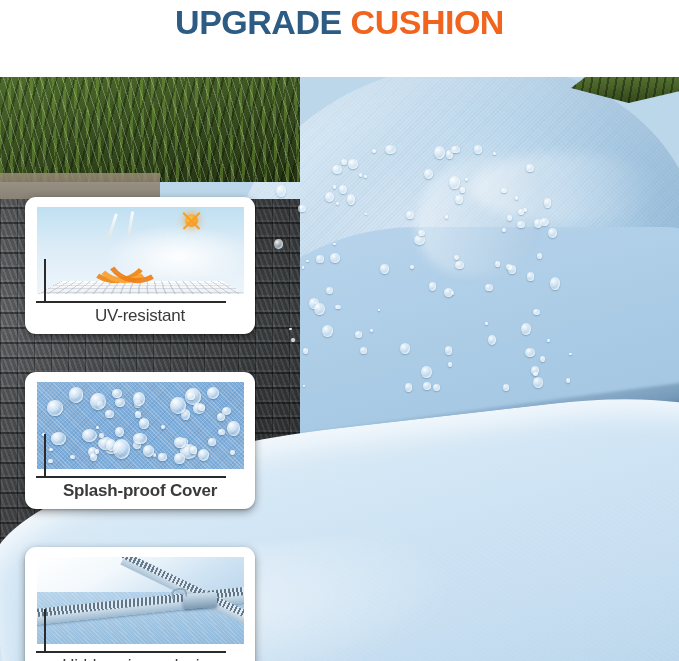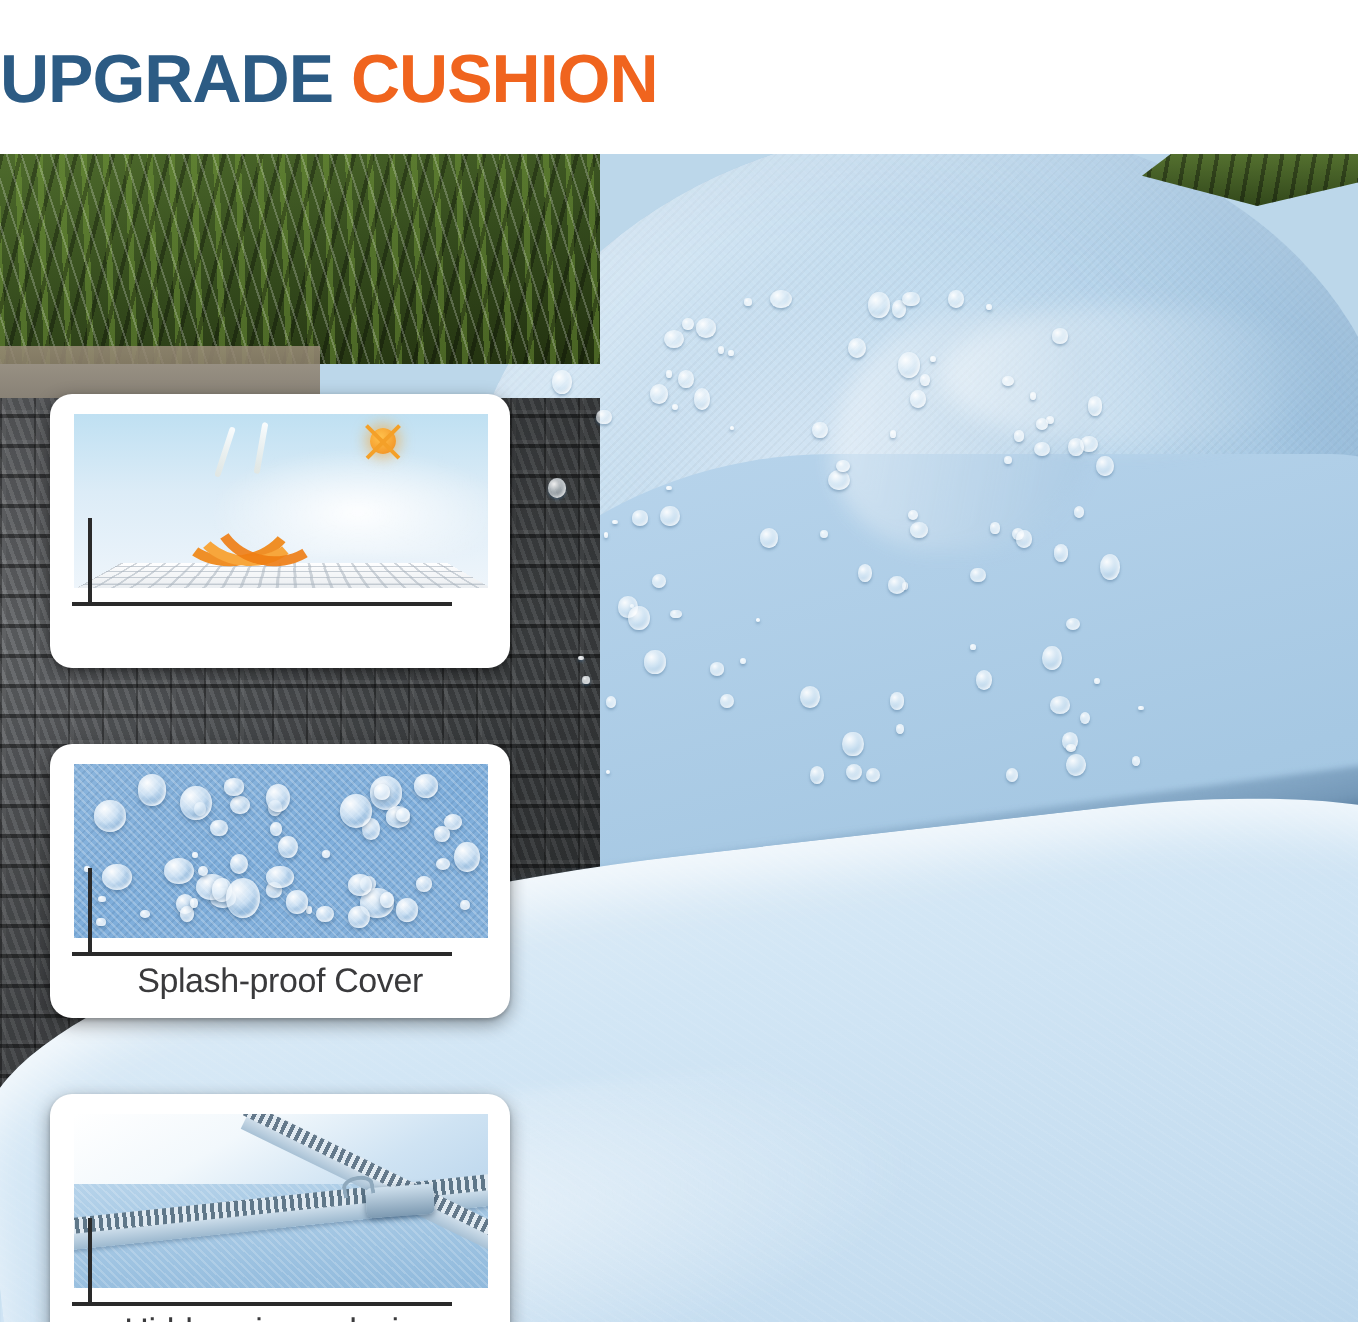--- a/index.html
+++ b/index.html
@@ -3,21 +3,21 @@
 <meta charset="utf-8">
 <style>
   * { margin:0; padding:0; box-sizing:border-box; }
   html,body { width:679px; height:661px; overflow:hidden; background:#fff;
     font-family:"Liberation Sans", sans-serif; }
 
   .page { position:relative; width:679px; height:661px; background:#ffffff; }
 
   
   .header { position:absolute; left:0; top:0; width:679px; height:77px;
-    background:#ffffff; display:flex; flex-direction:row;
+    background:#ffffff; display:flex; flex-direction:column;
     align-items:center; justify-content:flex-start; padding-top:2px; }
 
   .headline { font-size:34px; font-weight:700; letter-spacing:-0.5px;
     line-height:40px; white-space:nowrap; }
   .headline .w1 { color:#2C5B84; }
   .headline .w2 { color:#F0641E; }
 
   .subhead { font-size:26px; font-weight:400; color:#3B3B3D;
     line-height:32px; letter-spacing:-0.2px; white-space:nowrap; margin-top:1px; }
 
@@ -102,21 +102,21 @@
   .drop { position:absolute; border-radius:50%;
     background:radial-gradient(circle at 34% 30%, rgba(255,255,255,.92), rgba(226,240,250,.55) 45%, rgba(150,185,214,.30) 72%, rgba(255,255,255,.22));
     box-shadow: 0 1px 1.5px rgba(70,110,145,.42), inset -1px -1px 2px rgba(255,255,255,.85); }
 
   
   .card { position:absolute; left:25px; width:230px; height:137px;
     background:#ffffff; border-radius:11px;
     box-shadow:0 3px 9px rgba(0,0,0,.38), 0 1px 2px rgba(0,0,0,.22);
     overflow:hidden; }
   .card.c1 { top:120px; }
-  .card.c2 { top:295px; }
+  .card.c2 { top:295px;font-weight:bold; }
   .card.c3 { top:470px; }
 
   .card-thumb { position:absolute; left:12px; top:10px; width:207px; height:87px;
     overflow:hidden; }
 
   .card-axis-v { position:absolute; left:19px; top:62px; width:2px; height:44px;
     background:#2a2a2a; }
   .card-axis-h { position:absolute; left:11px; top:104px; width:190px; height:2px;
     background:#2a2a2a; }
 
@@ -322,20 +322,21 @@
         <div class="uv-mat"></div>
         <div class="uv-ray" style="left:74px;top:6px;transform:rotate(18deg);"></div>
         <div class="uv-ray" style="left:92px;top:4px;transform:rotate(10deg);"></div>
         <div class="uv-arc a1"></div>
         <div class="uv-arc a2"></div>
         <div class="uv-arc a3"></div>
         <div class="uv-sun"></div>
       </div>
       <div class="card-axis-v"></div>
       <div class="card-axis-h"></div>
+      <div class="card-label">UV-resistant</div>
     </div>
 
     <div class="card c2">
       <div class="card-thumb">
         <div class="sp-fabric"></div>
         <div id="spDrops">
             <div class="sp-drop" style="width: 14.4644px; height: 15.2088px; left: 32.0465px; top: 5.49877px;"></div>
             <div class="sp-drop" style="width: 9.20227px; height: 10.8205px; left: 144.083px; top: 26.8802px;"></div>
             <div class="sp-drop" style="width: 7.07439px; height: 7.77074px; left: 97.2175px; top: 18.0879px;"></div>
             <div class="sp-drop" style="width: 4.63166px; height: 3.87141px; left: 33.408px; top: 73.1872px;"></div>

